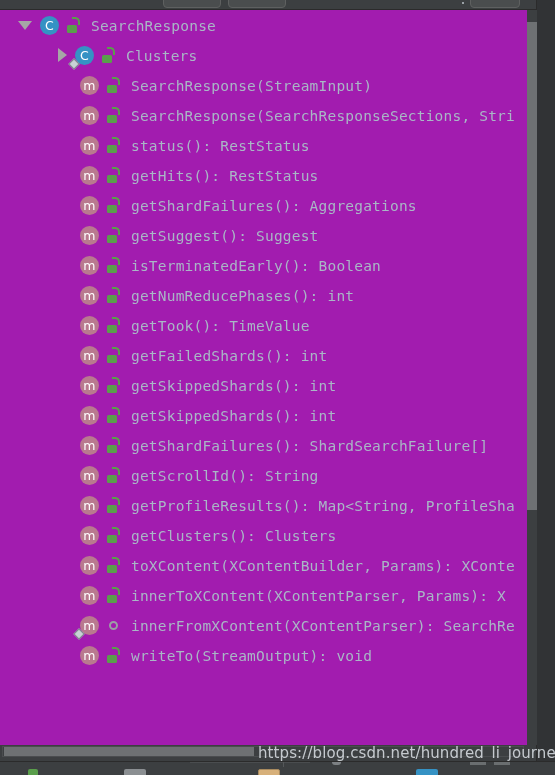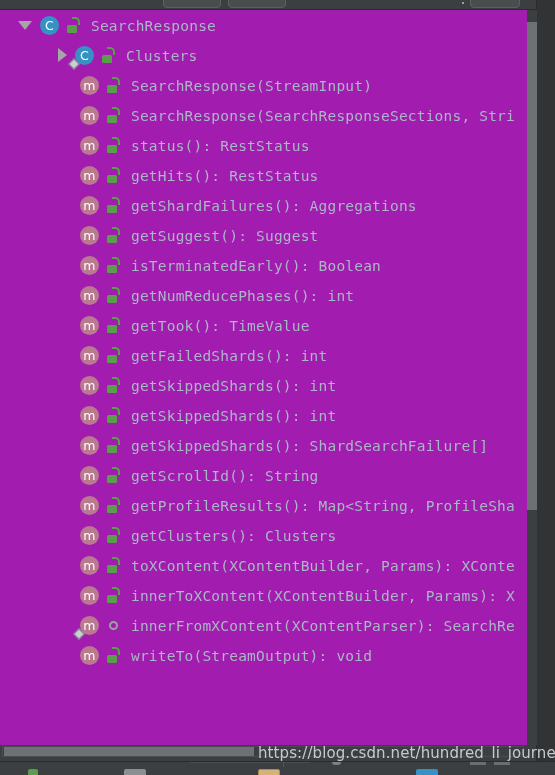--- a/index.html
+++ b/index.html
@@ -275,26 +275,26 @@
       <div class="row lvl2"><span class="arrow none"></span><span class="node-icon mth">m</span><span class="vis lock-open"></span><span class="label">status(): RestStatus</span></div>
       <div class="row lvl2"><span class="arrow none"></span><span class="node-icon mth">m</span><span class="vis lock-open"></span><span class="label">getHits(): RestStatus</span></div>
       <div class="row lvl2"><span class="arrow none"></span><span class="node-icon mth">m</span><span class="vis lock-open"></span><span class="label">getShardFailures(): Aggregations</span></div>
       <div class="row lvl2"><span class="arrow none"></span><span class="node-icon mth">m</span><span class="vis lock-open"></span><span class="label">getSuggest(): Suggest</span></div>
       <div class="row lvl2"><span class="arrow none"></span><span class="node-icon mth">m</span><span class="vis lock-open"></span><span class="label">isTerminatedEarly(): Boolean</span></div>
       <div class="row lvl2"><span class="arrow none"></span><span class="node-icon mth">m</span><span class="vis lock-open"></span><span class="label">getNumReducePhases(): int</span></div>
       <div class="row lvl2"><span class="arrow none"></span><span class="node-icon mth">m</span><span class="vis lock-open"></span><span class="label">getTook(): TimeValue</span></div>
       <div class="row lvl2"><span class="arrow none"></span><span class="node-icon mth">m</span><span class="vis lock-open"></span><span class="label">getFailedShards(): int</span></div>
       <div class="row lvl2"><span class="arrow none"></span><span class="node-icon mth">m</span><span class="vis lock-open"></span><span class="label">getSkippedShards(): int</span></div>
       <div class="row lvl2"><span class="arrow none"></span><span class="node-icon mth">m</span><span class="vis lock-open"></span><span class="label">getSkippedShards(): int</span></div>
-      <div class="row lvl2"><span class="arrow none"></span><span class="node-icon mth">m</span><span class="vis lock-open"></span><span class="label">getSkippedShards(): ShardSearchFailure[]</span></div>
+      <div class="row lvl2"><span class="arrow none"></span><span class="node-icon mth">m</span><span class="vis lock-open"></span><span class="label">getShardFailures(): ShardSearchFailure[]</span></div>
       <div class="row lvl2"><span class="arrow none"></span><span class="node-icon mth">m</span><span class="vis lock-open"></span><span class="label">getScrollId(): String</span></div>
       <div class="row lvl2"><span class="arrow none"></span><span class="node-icon mth">m</span><span class="vis lock-open"></span><span class="label">getProfileResults(): Map&lt;String, ProfileSha</span></div>
       <div class="row lvl2"><span class="arrow none"></span><span class="node-icon mth">m</span><span class="vis lock-open"></span><span class="label">getClusters(): Clusters</span></div>
       <div class="row lvl2"><span class="arrow none"></span><span class="node-icon mth">m</span><span class="vis lock-open"></span><span class="label">toXContent(XContentBuilder, Params): XConte</span></div>
-      <div class="row lvl2"><span class="arrow none"></span><span class="node-icon mth">m</span><span class="vis lock-open"></span><span class="label">innerToXContent(XContentBuilder, Params): X</span></div>
+      <div class="row lvl2"><span class="arrow none"></span><span class="node-icon mth">m</span><span class="vis lock-open"></span><span class="label">innerToXContent(XContentParser, Params): X</span></div>
       <div class="row lvl2"><span class="arrow none"></span><span class="node-icon mth">m<span class="badge-diamond"></span></span><span class="vis priv-dot"></span><span class="label">innerFromXContent(XContentParser): SearchRe</span></div>
       <div class="row lvl2"><span class="arrow none"></span><span class="node-icon mth">m</span><span class="vis lock-open"></span><span class="label">writeTo(StreamOutput): void</span></div>
     </div>
 
   <div class="vscroll-track"></div>
   <div class="vscroll-thumb"></div>
 
   <div class="hscroll-track"></div>
   <div class="hscroll-thumb"></div>
 

